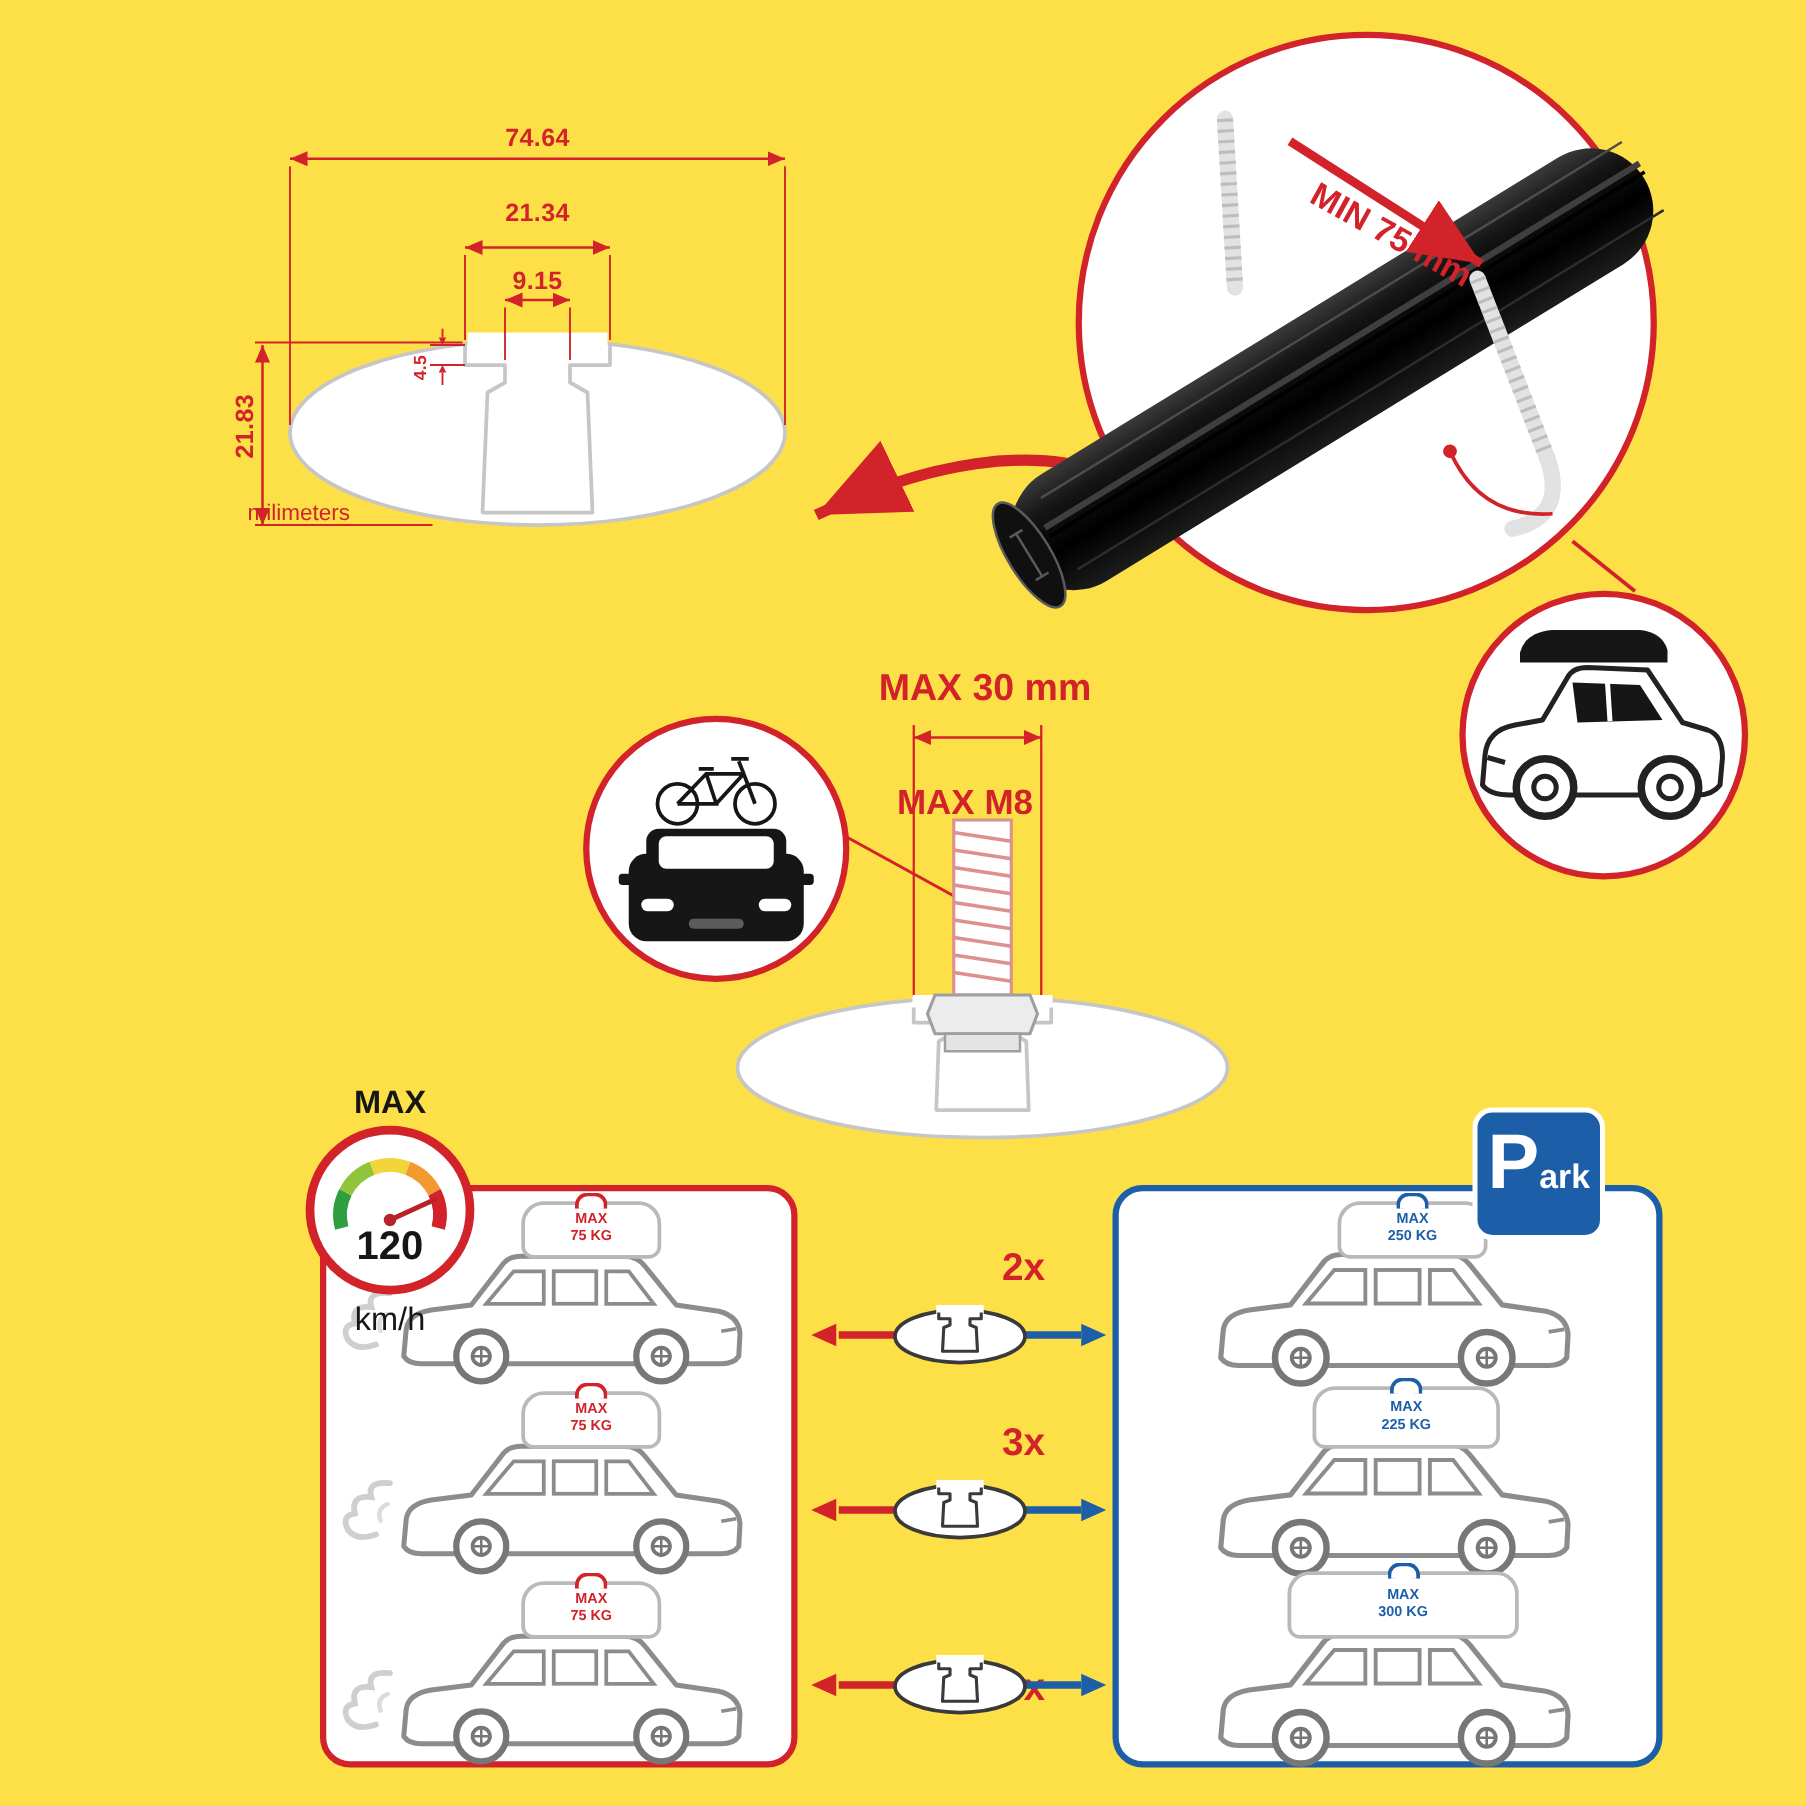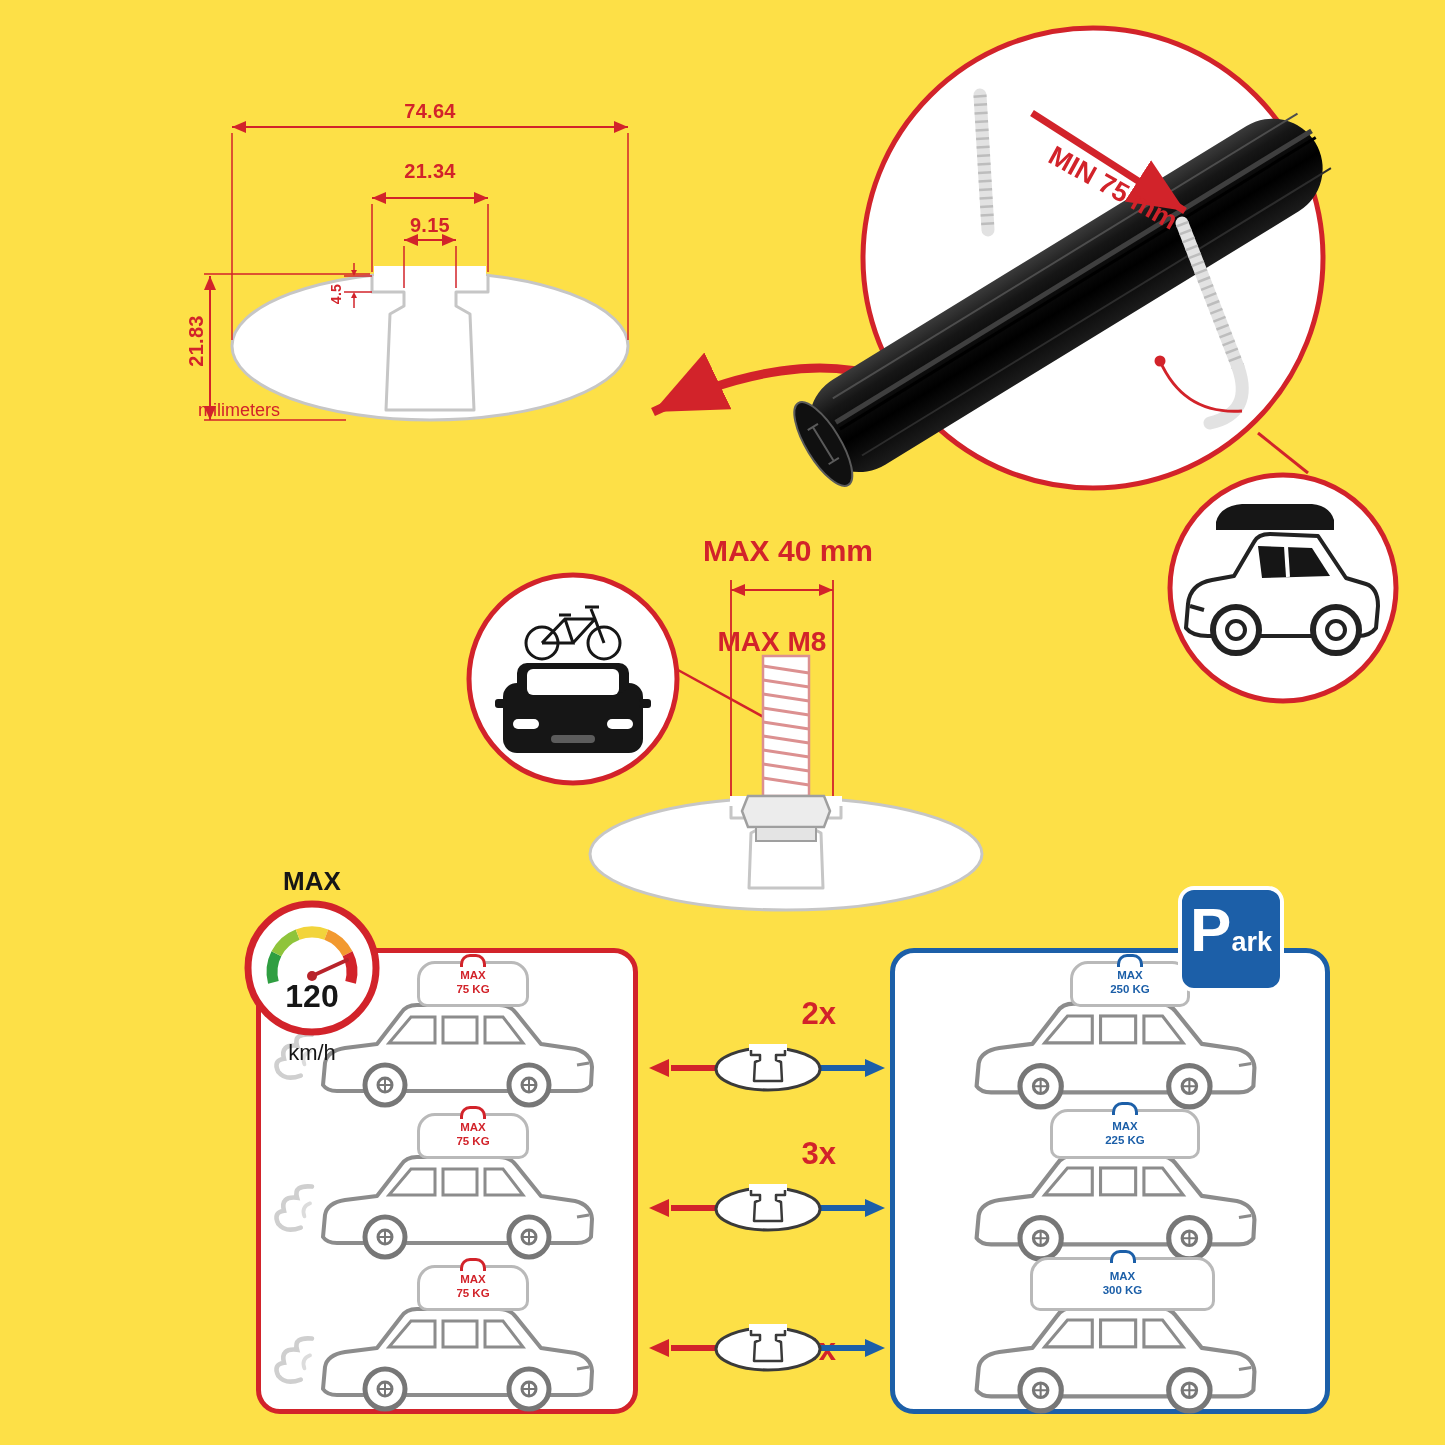--- a/index.html
+++ b/index.html
@@ -155,21 +155,21 @@
       <path d="M108,88 L162,90 L180,118 L112,120 Z" fill="#161616"></path>
       <line x1="136" y1="88" x2="138" y2="119" stroke="#fff" stroke-width="4"></line>
       <circle cx="86" cy="172" r="23" fill="#fff" stroke="#222" stroke-width="6"></circle>
       <circle cx="86" cy="172" r="9" fill="none" stroke="#222" stroke-width="4"></circle>
       <circle cx="186" cy="172" r="23" fill="#fff" stroke="#222" stroke-width="6"></circle>
       <circle cx="186" cy="172" r="9" fill="none" stroke="#222" stroke-width="4"></circle>
       <path d="M40,148 L54,152" stroke="#222" stroke-width="4"></path>
     </g>
   </svg>
 
-  <div class="abs big-red" style="left:658px;top:534px;width:260px;font-size:30px">MAX 40 mm</div>
+  <div class="abs big-red" style="left:658px;top:534px;width:260px;font-size:30px">MAX 30 mm</div>
   <svg class="abs" style="left:560px;top:570px" width="470" height="345" viewBox="0 0 470 345">
     <defs>
       <marker id="da4" markerWidth="8" markerHeight="8" refX="7" refY="3" orient="auto-start-reverse">
         <path d="M0,0 L7,3 L0,6 Z" style="fill:var(--red)"></path>
       </marker>
     </defs>
     <line x1="171" y1="10" x2="171" y2="228" style="stroke:var(--red)" stroke-width="1.8"></line>
     <line x1="273" y1="10" x2="273" y2="228" style="stroke:var(--red)" stroke-width="1.8"></line>
     <line x1="171" y1="20" x2="273" y2="20" style="stroke:var(--red)" stroke-width="2" marker-start="url(#da4)" marker-end="url(#da4)"></line>
     <ellipse cx="226" cy="284" rx="196" ry="56" fill="#fff" stroke="#c6c6c6" stroke-width="3"></ellipse>
@@ -334,16 +334,16 @@
       <circle cx="75" cy="72" r="64" fill="#fff" style="stroke:var(--red)" stroke-width="7"></circle>
       <path d="M36.4,86.4 A40,40 0 0 1 39.4,57.8" stroke="#2f9e41" stroke-width="11" fill="none"></path>
       <path d="M39.4,57.8 A40,40 0 0 1 60.7,38.6" stroke="#8fc43b" stroke-width="11" fill="none"></path>
       <path d="M60.7,38.6 A40,40 0 0 1 89.3,38.6" stroke="#f2d43b" stroke-width="11" fill="none"></path>
       <path d="M89.3,38.6 A40,40 0 0 1 110.6,57.8" stroke="#f2992f" stroke-width="11" fill="none"></path>
       <path d="M110.6,57.8 A40,40 0 0 1 113.6,86.4" style="stroke:var(--red)" stroke-width="11" fill="none"></path>
       <line x1="75" y1="80" x2="110" y2="64" stroke="#b8232a" stroke-width="4" stroke-linecap="round"></line>
       <circle cx="75" cy="80" r="5" fill="#b8232a"></circle>
     </svg>
     <div class="abs speed-txt" style="left:0;top:112px;width:150px;font-size:32px">120</div>
-    <div class="abs speed-txt" style="left:0;top:174px;width:150px;font-size:22px;font-weight:400">km/h</div>
+    <div class="abs speed-txt" style="left:0;top:174px;width:150px;font-size:26px;font-weight:400">km/h</div>
   </div>
 
 </div>
 
 </body></html>

